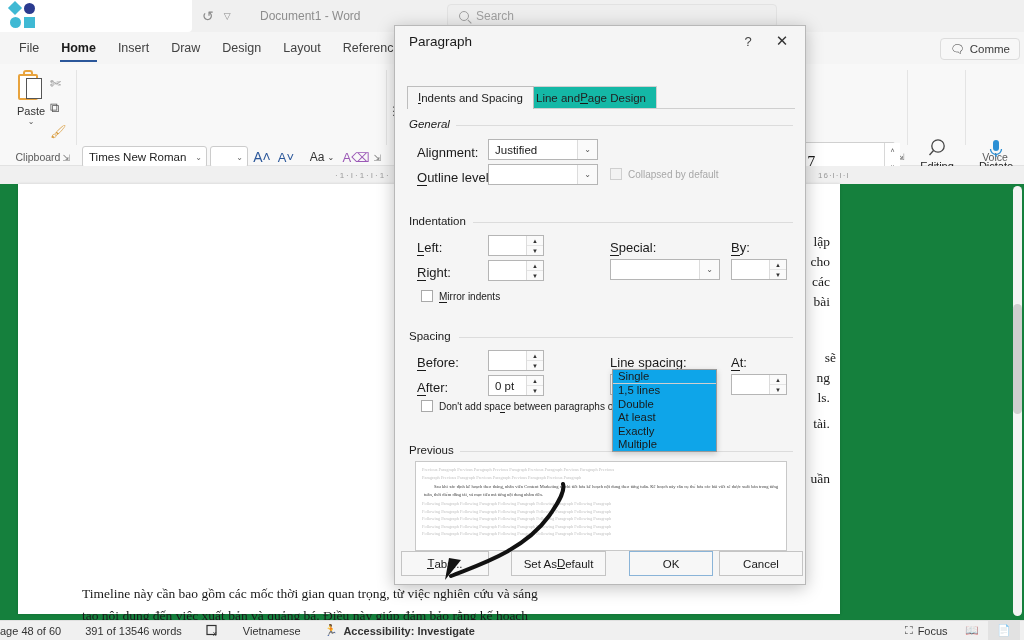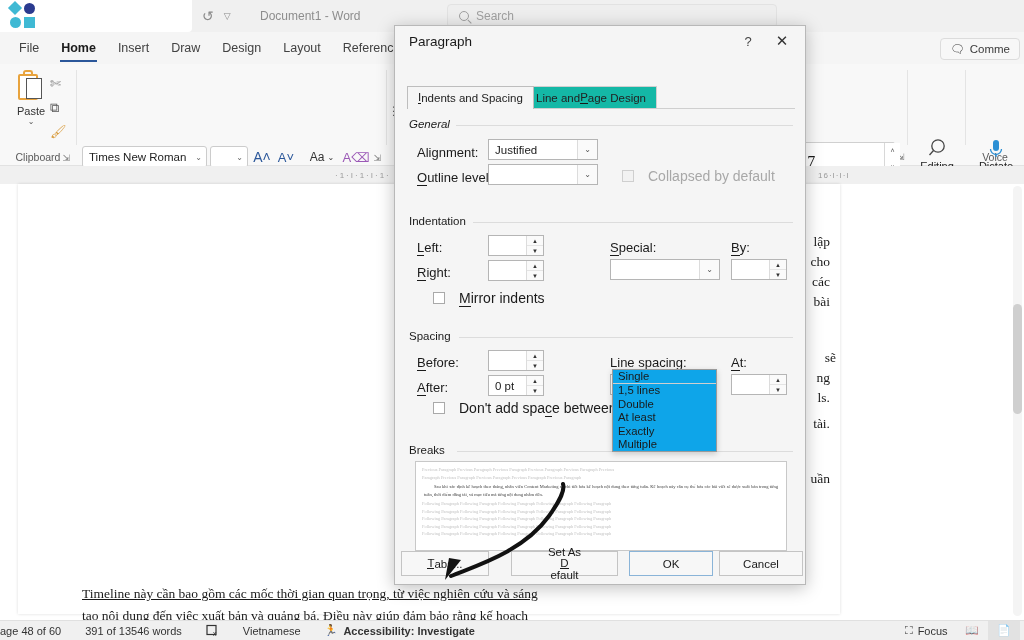--- a/index.html
+++ b/index.html
@@ -93,21 +93,21 @@
   .stylebox { position:absolute; background:#fff; border:1px solid #d0d0d0; border-radius:2px; }
   .spin { position:absolute; width:16px; border-left:1px solid #d8d8d8; background:#fff;
           display:flex; align-items:center; justify-content:center; font-size:7px; color:#555;}
 
   
   .rulerbar { position:absolute; left:0; top:166px; width:1024px; height:18px; background:#f0f0f0;}
   .ruler-seg { position:absolute; top:0; height:18px; font-size:8px; color:#9a9a9a;
                letter-spacing:2px; display:flex; align-items:center; }
 
   
-  .docarea { position:absolute; left:0; top:184px; width:1024px; height:436px; background:#ffffff; }
+  .docarea { position:absolute; left:0; top:184px; width:1024px; height:436px; background:#15803d; }
   .page { position:absolute; left:18px; top:0px; width:822px; height:430px; background:#fff;
           box-shadow:0 0 3px rgba(0,0,0,0.14); }
   .doc-line { position:absolute; font-family:"Liberation Serif", serif; font-size:13.5px;
               color:#1a1a1a; white-space:nowrap; }
   .vscroll { position:absolute; right:2px; top:2px; width:9px; height:430px; background:#f4f4f4; border-radius:5px;}
   .vthumb { position:absolute; right:2px; top:120px; width:9px; height:110px; background:#cfcfcf; border-radius:5px;}
 
   
   .status { position:absolute; left:0; top:620px; width:1024px; height:20px;
             background:#f0f0f0; border-top:1px solid #e0e0e0;
@@ -149,21 +149,21 @@
                  display:flex; align-items:center; justify-content:center; font-size:8px; color:#555;}
   .combo .cbtn.hl { background:#b9dcf0; border-left:1px solid #9ec8e2;}
 
   .spinbox { position:absolute; height:21px; background:#fff; border:1px solid #b5b5b5; display:flex;}
   .spinbox .stext { flex:1; padding-left:6px; font-size:11.5px; color:#1a1a1a; display:flex; align-items:center;}
   .spinbox .sbtns { width:17px; border-left:1px solid #dcdcdc; display:flex; flex-direction:column;}
   .spinbox .sbtns div { flex:1; display:flex; align-items:center; justify-content:center;
                         font-size:6px; color:#333; background:#fafafa; }
   .spinbox .sbtns div:first-child { border-bottom:1px solid #e4e4e4; }
 
-  .chk { position:absolute; display:flex; align-items:center; gap:14px; font-size:14px; color:#1a1a1a;margin-left:12px;}
+  .chk { position:absolute; display:flex; align-items:center; gap:6px; font-size:10px; color:#1a1a1a;}
   .chk .box { width:12px; height:12px; border:1px solid #a9a9a9; background:#fff; }
   .chk.dis { color:#a8a8a8; }
   .chk.dis .box { border-color:#cfcfcf; background:#f2f2f2; }
 
   .dropdown-list {
     position:absolute; left:612px; top:369px; width:105px; background:#0ea5e9;
     border:1px solid #9a9a9a; z-index:40; box-shadow:0 2px 6px rgba(0,0,0,0.18);
   }
   .dd-item { height:13.5px; padding-left:5px; font-size:11.3px; color:#1a1a1a; display:flex; align-items:center;}
   .dd-item.first { border-bottom:1px solid #cfcfcf; }
@@ -344,21 +344,21 @@
     <div class="page">
       <div class="doc-line" style="right:10px; top:50px;">lập</div>
       <div class="doc-line" style="right:10px; top:70px;">cho</div>
       <div class="doc-line" style="right:10px; top:90px;">các</div>
       <div class="doc-line" style="right:10px; top:110px;">bài</div>
       <div class="doc-line" style="right:4px; top:166px;margin-left:43px;">sẽ</div>
       <div class="doc-line" style="right:10px; top:186px;">ng</div>
       <div class="doc-line" style="right:10px; top:206px;">ls.</div>
       <div class="doc-line" style="right:10px; top:232px;">tài.</div>
       <div class="doc-line" style="right:10px; top:287px;">uần</div>
-      <div class="doc-line" style="left:64px; top:402px;text-decoration:underline;">Timeline này cần bao gồm các mốc thời gian quan trọng, từ việc nghiên cứu và sáng</div>
+      <div class="doc-line" style="left:64px; top:402px;">Timeline này cần bao gồm các mốc thời gian quan trọng, từ việc nghiên cứu và sáng</div>
       <div class="doc-line" style="left:64px; top:424px;">tạo nội dung đến việc xuất bản và quảng bá. Điều này giúp đảm bảo rằng kế hoạch</div>
     </div>
     <div class="vscroll"></div>
     <div class="vthumb"></div>
   </div>
 
   <div class="status">
     <div class="st-item" style="padding-left:0;">age 48 of 60</div>
     <div class="st-item">391 of 13546 words</div>
     <div class="st-item">
@@ -513,39 +513,39 @@
           <div>▲</div>
           <div>▼</div>
         </span>
     </div>
 
     <div class="chk" style="left:26px; top:374px;">
       <span class="box"></span>
       <span><span>Don't add spa</span><span class="und">c</span><span>e between paragraphs o</span></span>
     </div>
 
-    <div class="sect-label" style="left:14px; top:418px;">Breaks</div>
+    <div class="sect-label" style="left:14px; top:418px;">Previous</div>
     <div class="sect-rule" style="left:62px; top:425px; width:336px;"></div>
 
     <div class="previewbox">
       <div class="pv-gray" style="padding-top:4px;">Previous Paragraph Previous Paragraph Previous Paragraph Previous Paragraph Previous Paragraph Previous</div>
       <div class="pv-gray">Paragraph Previous Paragraph Previous Paragraph Previous Paragraph Previous Paragraph</div>
       <div class="pv-black" style="text-indent:10px; margin-top:2px;">Sau khi xác định kế hoạch theo tháng, nhân viên Content Marketing sẽ chi tiết hóa kế hoạch nội dung theo từng tuần. Kế hoạch này cần cụ thể hóa các bài viết sẽ được xuất bản trong từng tuần, thời điểm đăng tải, và mục tiêu mà từng nội dung nhắm đến.</div>
       <div class="pv-gray" style="margin-top:2px;">Following Paragraph Following Paragraph Following Paragraph Following Paragraph Following Paragraph</div>
       <div class="pv-gray">Following Paragraph Following Paragraph Following Paragraph Following Paragraph Following Paragraph</div>
       <div class="pv-gray">Following Paragraph Following Paragraph Following Paragraph Following Paragraph Following Paragraph</div>
       <div class="pv-gray">Following Paragraph Following Paragraph Following Paragraph Following Paragraph Following Paragraph</div>
       <div class="pv-gray">Following Paragraph Following Paragraph Following Paragraph Following Paragraph Following Paragraph</div>
     </div>
 
     <div class="dlgbtn" style="left:6px; top:525px; width:88px;">
       <span class="und">T</span>
         <span>abs...</span>
     </div>
-    <div class="dlgbtn" style="left:116px; top:525px; width:107px;flex-direction:column;">
+    <div class="dlgbtn" style="left:116px; top:525px; width:95px;">
       <span>Set As </span>
         <span class="und">D</span>
         <span>efault</span>
     </div>
     <div class="dlgbtn primary" style="left:234px; top:525px; width:84px;">
       <span>OK</span>
     </div>
     <div class="dlgbtn" style="left:324px; top:525px; width:84px;">
       <span>Cancel</span>
     </div>

